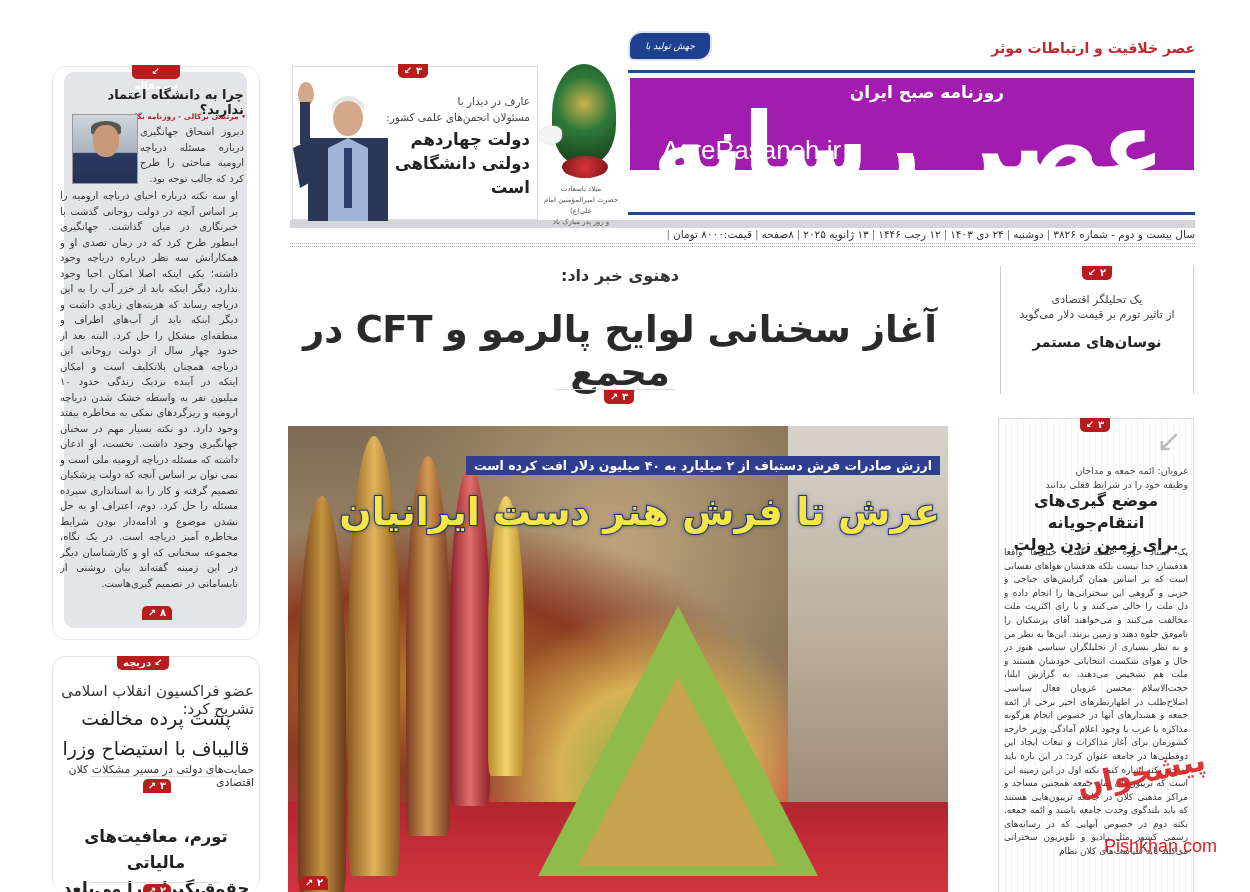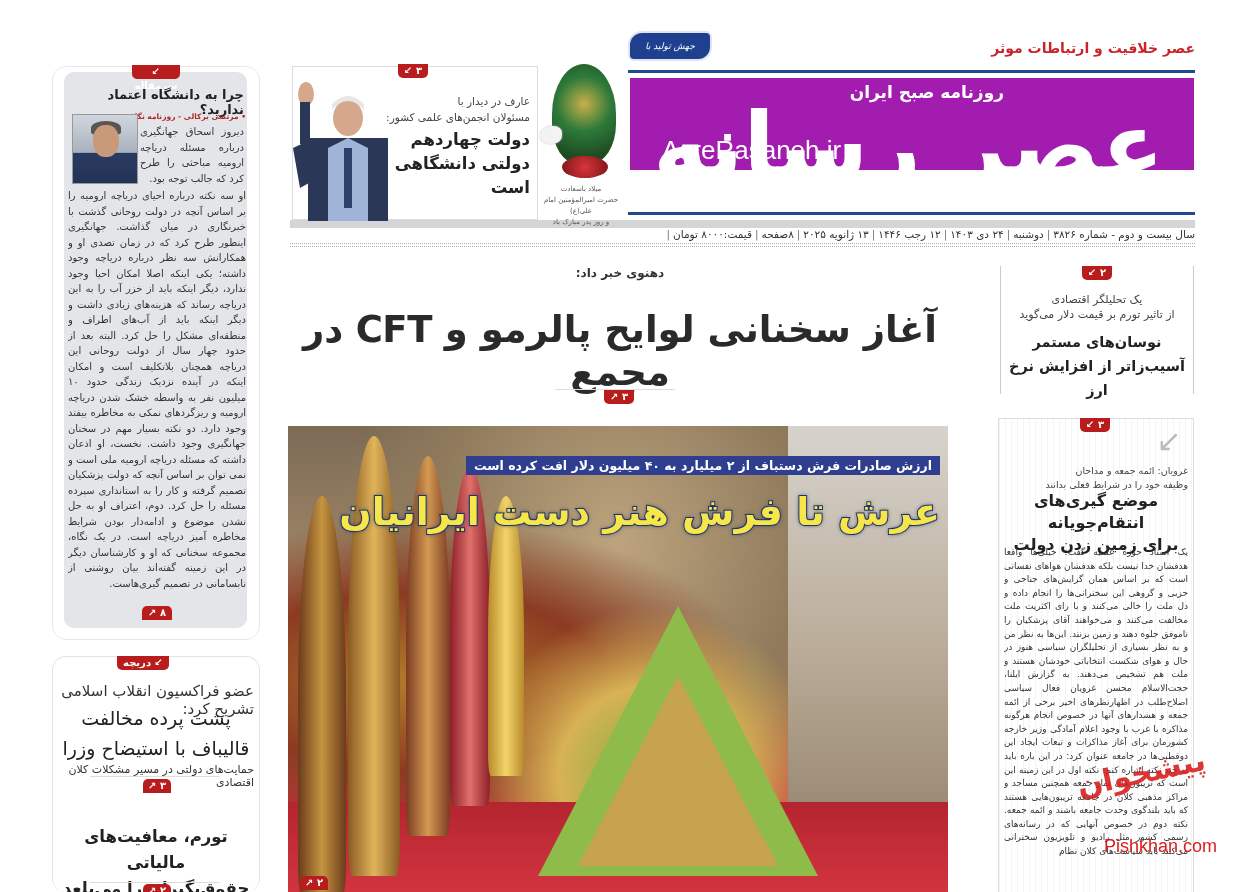--- a/index.html
+++ b/index.html
@@ -40,36 +40,36 @@
   
   .col-left-box { left: 64px; top: 72px; width: 183px; height: 556px; background: #e3e5e8; border-radius: 10px; }
   .col-left-outer { left: 52px; top: 66px; width: 208px; height: 574px; border: 1px solid #e6e8ea; border-radius: 14px; }
   .edit-tag { left: 132px; top: 65px; width: 48px; }
   .edit-title { left: 68px; top: 87px; width: 176px; text-align: right; font-size: 13px; font-weight: bold; color: #222; }
   .edit-author { left: 118px; top: 112px; width: 128px; text-align: right; font-size: 7.5px; color: #b02b2b; font-weight: bold; }
   .edit-photo { left: 72px; top: 114px; width: 66px; height: 70px; background: linear-gradient(180deg, #cfd6de 0%, #a9b2bd 55%, #2a3b63 56%, #233256 100%); border: 1px solid #999; }
   .edit-photo .face { position: absolute; left: 20px; top: 10px; width: 26px; height: 32px; background: #c99a7a; border-radius: 45%; }
   .edit-photo .hair { position: absolute; left: 18px; top: 6px; width: 30px; height: 14px; background: #5a5550; border-radius: 50% 50% 20% 20%; }
   .edit-body-a { left: 140px; top: 124px; width: 104px; text-align: justify; text-align-last: right; font-size: 10px; line-height: 15.5px; color: #333; }
-  .edit-body-b { left: 68px; top: 188px; width: 178px; text-align: justify; text-align-last: right; font-size: 10px; line-height: 15.5px; color: #333; }
+  .edit-body-b { left: 60px; top: 188px; width: 178px; text-align: justify; text-align-last: right; font-size: 10px; line-height: 15.5px; color: #333; }
   .edit-jump { left: 142px; top: 606px; width: 30px; }
 
   .col-left2-outer { left: 52px; top: 656px; width: 208px; height: 236px; border: 1px solid #e2e4e6; border-radius: 14px; border-bottom: none; }
   .tag2 { left: 117px; top: 656px; width: 52px; }
   .kick2 { left: 58px; top: 682px; width: 196px; text-align: right; font-size: 15px; color: #333; }
   .head2 { left: 58px; top: 703px; width: 196px; text-align: center; font-size: 19px; font-weight: normal; line-height: 30px; color: #222; }
   .rule2 { left: 90px; top: 776px; width: 130px; height: 1px; background: #ddd; }
   .jump2 { left: 143px; top: 779px; width: 28px; }
   .kick3 { left: 58px; top: 763px; width: 196px; text-align: right; font-size: 11px; color: #333; }
   .head3 { left: 58px; top: 824px; width: 196px; text-align: center; font-size: 16.5px; font-weight: bold; line-height: 26px; color: #222; }
   .rule3 { left: 90px; top: 882px; width: 130px; height: 1px; background: #ddd; }
   .jump3 { left: 143px; top: 884px; width: 28px; }
 
   
-  .lead-kicker { left: 290px; top: 266px; width: 660px; text-align: center; font-size: 12px; color: #333; font-weight: bold; }
+  .lead-kicker { left: 290px; top: 266px; width: 660px; text-align: center; font-size: 16px; color: #333; font-weight: bold; }
   .lead-head { left: 290px; top: 308px; width: 660px; text-align: center; font-size: 37px; font-weight: bold; color: #2a2a2a; letter-spacing: -0.5px; }
   .lead-rule { left: 555px; top: 389px; width: 120px; height: 1px; background: #ddd; }
   .lead-jump { left: 604px; top: 390px; width: 30px; }
 
   .photo-carpet { left: 288px; top: 426px; width: 660px; height: 466px; overflow: hidden;
     background:
       linear-gradient(90deg, rgba(0,0,0,0) 0%, rgba(0,0,0,0) 100%),
       radial-gradient(ellipse at 55% 75%, #7fae3f 0%, #d8b254 18%, rgba(0,0,0,0) 34%),
       radial-gradient(ellipse at 20% 55%, #b37d2b 0%, #8c3a22 25%, rgba(0,0,0,0) 45%),
       radial-gradient(ellipse at 50% 25%, #bda47e 0%, #8f7a5c 40%, rgba(0,0,0,0) 60%),
@@ -204,21 +204,20 @@
 </div>
 
 <div class="abs r1-box"></div>
 <div class="abs page-tag r1-tag"><span>۲</span> <span>↙</span></div>
 <div class="abs r1-kicker">
   <div>یک تحلیلگر اقتصادی</div>
   <div>از تاثیر تورم بر قیمت دلار می‌گوید</div>
 </div>
 <div class="abs r1-head">
   <div>نوسان‌های مستمر</div>
-  <div>آسیب‌زاتر از افزایش نرخ ارز</div>
 </div>
 
 <div class="abs r2-box"></div>
 <div class="abs page-tag r2-tag"><span>۳</span> <span>↙</span></div>
 <div class="abs r2-arrow">↙</div>
 <div class="abs r2-kicker">
   <div>غرویان: ائمه جمعه و مداحان</div>
   <div>وظیفه خود را در شرایط فعلی بدانند</div>
 </div>
 <div class="abs r2-head">

